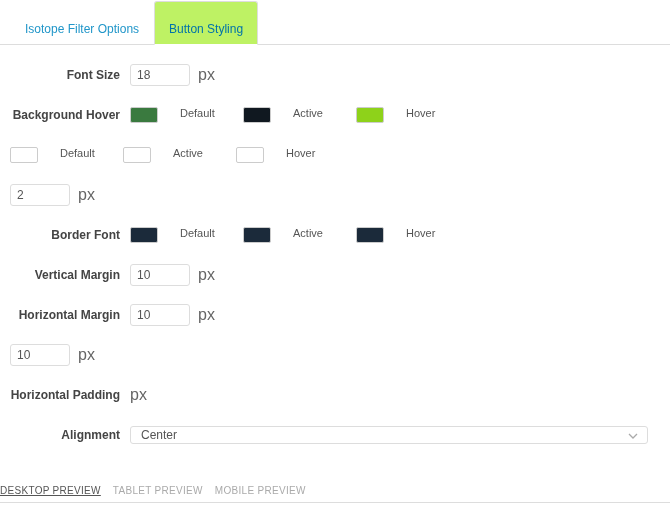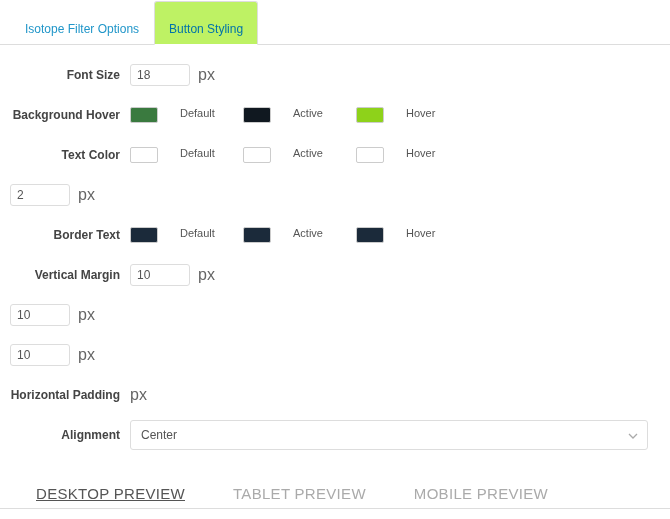--- a/index.html
+++ b/index.html
@@ -89,21 +89,21 @@
     font-size: 11px;
     color: #555;
   }
   .select-wrap {
     flex: 1;
     max-width: 518px;
     position: relative;
   }
   .select {
     width: 100%;
-    height: 30px;
+    height: 18px;
     border: 1px solid #ddd;
     border-radius: 3px;
     padding: 0 10px;
     font-size: 12px;
     color: #555;
     background: #fff;
     appearance: none;
   }
   .chevron {
     position: absolute;
@@ -113,26 +113,25 @@
     pointer-events: none;
   }
   .preview-tabs {
     display: flex;
     gap: 12px;
     padding: 30px 0 6px 0;
     border-bottom: 1px solid #ddd;
     margin: 0 0 0 0;
   }
   .preview-tab {
-    font-size: 15px;
+    font-size: 10px;
     letter-spacing: 0.3px;
     color: #aaa;
     cursor: pointer;
     text-transform: uppercase;
-    margin-left: 36px;
   }
   .preview-tab.active {
     color: #555;
     text-decoration: underline;
   }
   .preview-area {
     display: flex;
     gap: 14px;
     justify-content: center;
     padding: 22px 10px 10px 10px;
@@ -187,21 +186,20 @@
         <span class="swatch-label">Active</span>
       </div>
       <div class="color-group">
         <div class="swatch" style="background: rgb(142, 210, 26);"></div>
         <span class="swatch-label">Hover</span>
       </div>
     </div>
   </div>
 
   <div class="row">
-    <div class="label">Text Color</div>
     <div class="controls">
       <div class="color-group">
         <div class="swatch" style="background: rgb(255, 255, 255);"></div>
         <span class="swatch-label">Default</span>
       </div>
       <div class="color-group">
         <div class="swatch" style="background: rgb(255, 255, 255);"></div>
         <span class="swatch-label">Active</span>
       </div>
       <div class="color-group">
@@ -212,21 +210,21 @@
   </div>
 
   <div class="row">
     <div class="controls">
       <input type="number" class="num-input" value="2" style="">
       <span class="unit">px</span>
     </div>
   </div>
 
   <div class="row">
-    <div class="label">Border Text</div>
+    <div class="label">Border Font</div>
     <div class="controls">
       <div class="color-group">
         <div class="swatch" style="background: rgb(27, 42, 58);"></div>
         <span class="swatch-label">Default</span>
       </div>
       <div class="color-group">
         <div class="swatch" style="background: rgb(27, 42, 58);"></div>
         <span class="swatch-label">Active</span>
       </div>
       <div class="color-group">
@@ -238,20 +236,21 @@
 
   <div class="row">
     <div class="label">Vertical Margin</div>
     <div class="controls">
       <input type="number" class="num-input" value="10" style="">
       <span class="unit">px</span>
     </div>
   </div>
 
   <div class="row">
+    <div class="label">Horizontal Margin</div>
     <div class="controls">
       <input type="number" class="num-input" value="10" style="">
       <span class="unit">px</span>
     </div>
   </div>
 
   <div class="row">
     <div class="controls">
       <input type="number" class="num-input" value="10" style="">
       <span class="unit">px</span>

